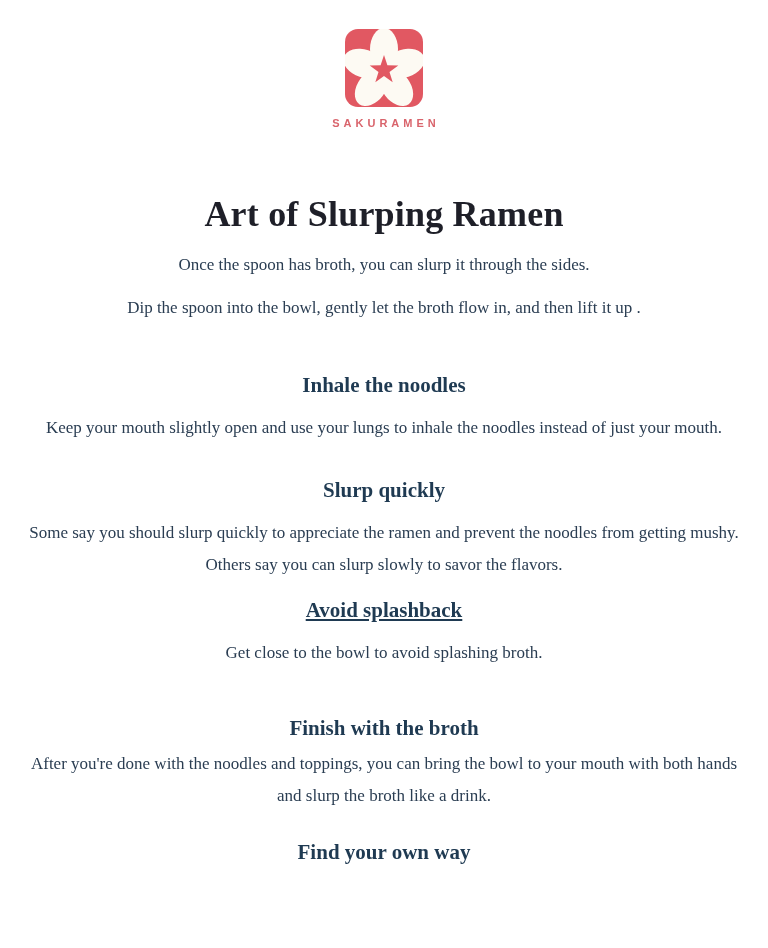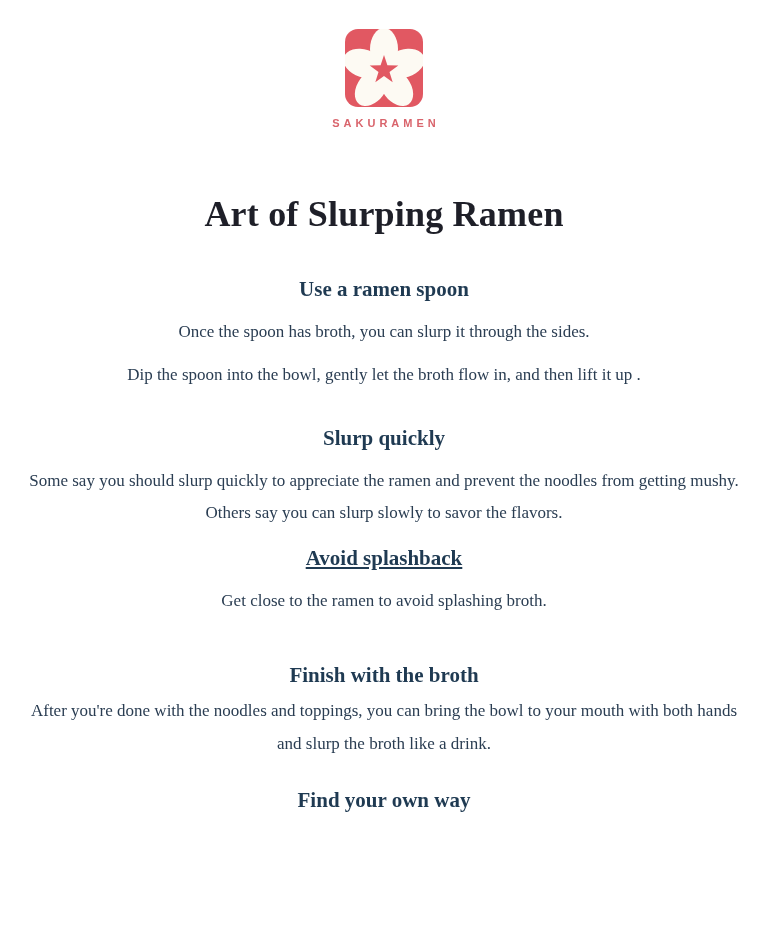--- a/index.html
+++ b/index.html
@@ -90,34 +90,37 @@
         </g>
         <polygon fill="#e15862" points="40,27 43.4,37.3 54.3,37.4 45.5,43.9 48.7,54.3 40,48 31.3,54.3 34.5,43.9 25.7,37.4 36.6,37.3"></polygon>
       </svg>
     </span>
     <div class="wordmark">SAKURAMEN</div>
   </header>
 
   <h1 class="page-title">Art of Slurping Ramen</h1>
 
   <section class="sec-1">
-    <h2 class="section-heading">Use a ramen spoon</h2>
     <p class="body-line oneline">Once the spoon has broth, you can slurp it through the sides.</p>
     <p class="body-line oneline">Dip the spoon into the bowl, gently let the broth flow in, and then lift it up .</p>
   </section>
 
+  <section class="sec-2">
+    <h2 class="section-heading">Inhale the noodles</h2>
+    <p class="body-line oneline">Keep your mouth slightly open and use your lungs to inhale the noodles instead of just your mouth.</p>
+  </section>
 
   <section class="sec-3">
     <h2 class="section-heading">Slurp quickly</h2>
     <p class="body-line wrap">Some say you should slurp quickly to appreciate the ramen and prevent the noodles from getting mushy. Others say you can slurp slowly to savor the flavors.</p>
   </section>
 
   <section class="sec-4">
     <h2 class="section-heading">Avoid splashback</h2>
-    <p class="body-line oneline">Get close to the ramen to avoid splashing broth.</p>
+    <p class="body-line oneline">Get close to the bowl to avoid splashing broth.</p>
   </section>
 
   <section class="sec-5">
     <h2 class="section-heading">Finish with the broth</h2>
     <p class="body-line wrap">After you're done with the noodles and toppings, you can bring the bowl to your mouth with both hands and slurp the broth like a drink.</p>
   </section>
 
   <section class="sec-6">
     <h2 class="section-heading">Find your own way</h2>
 

